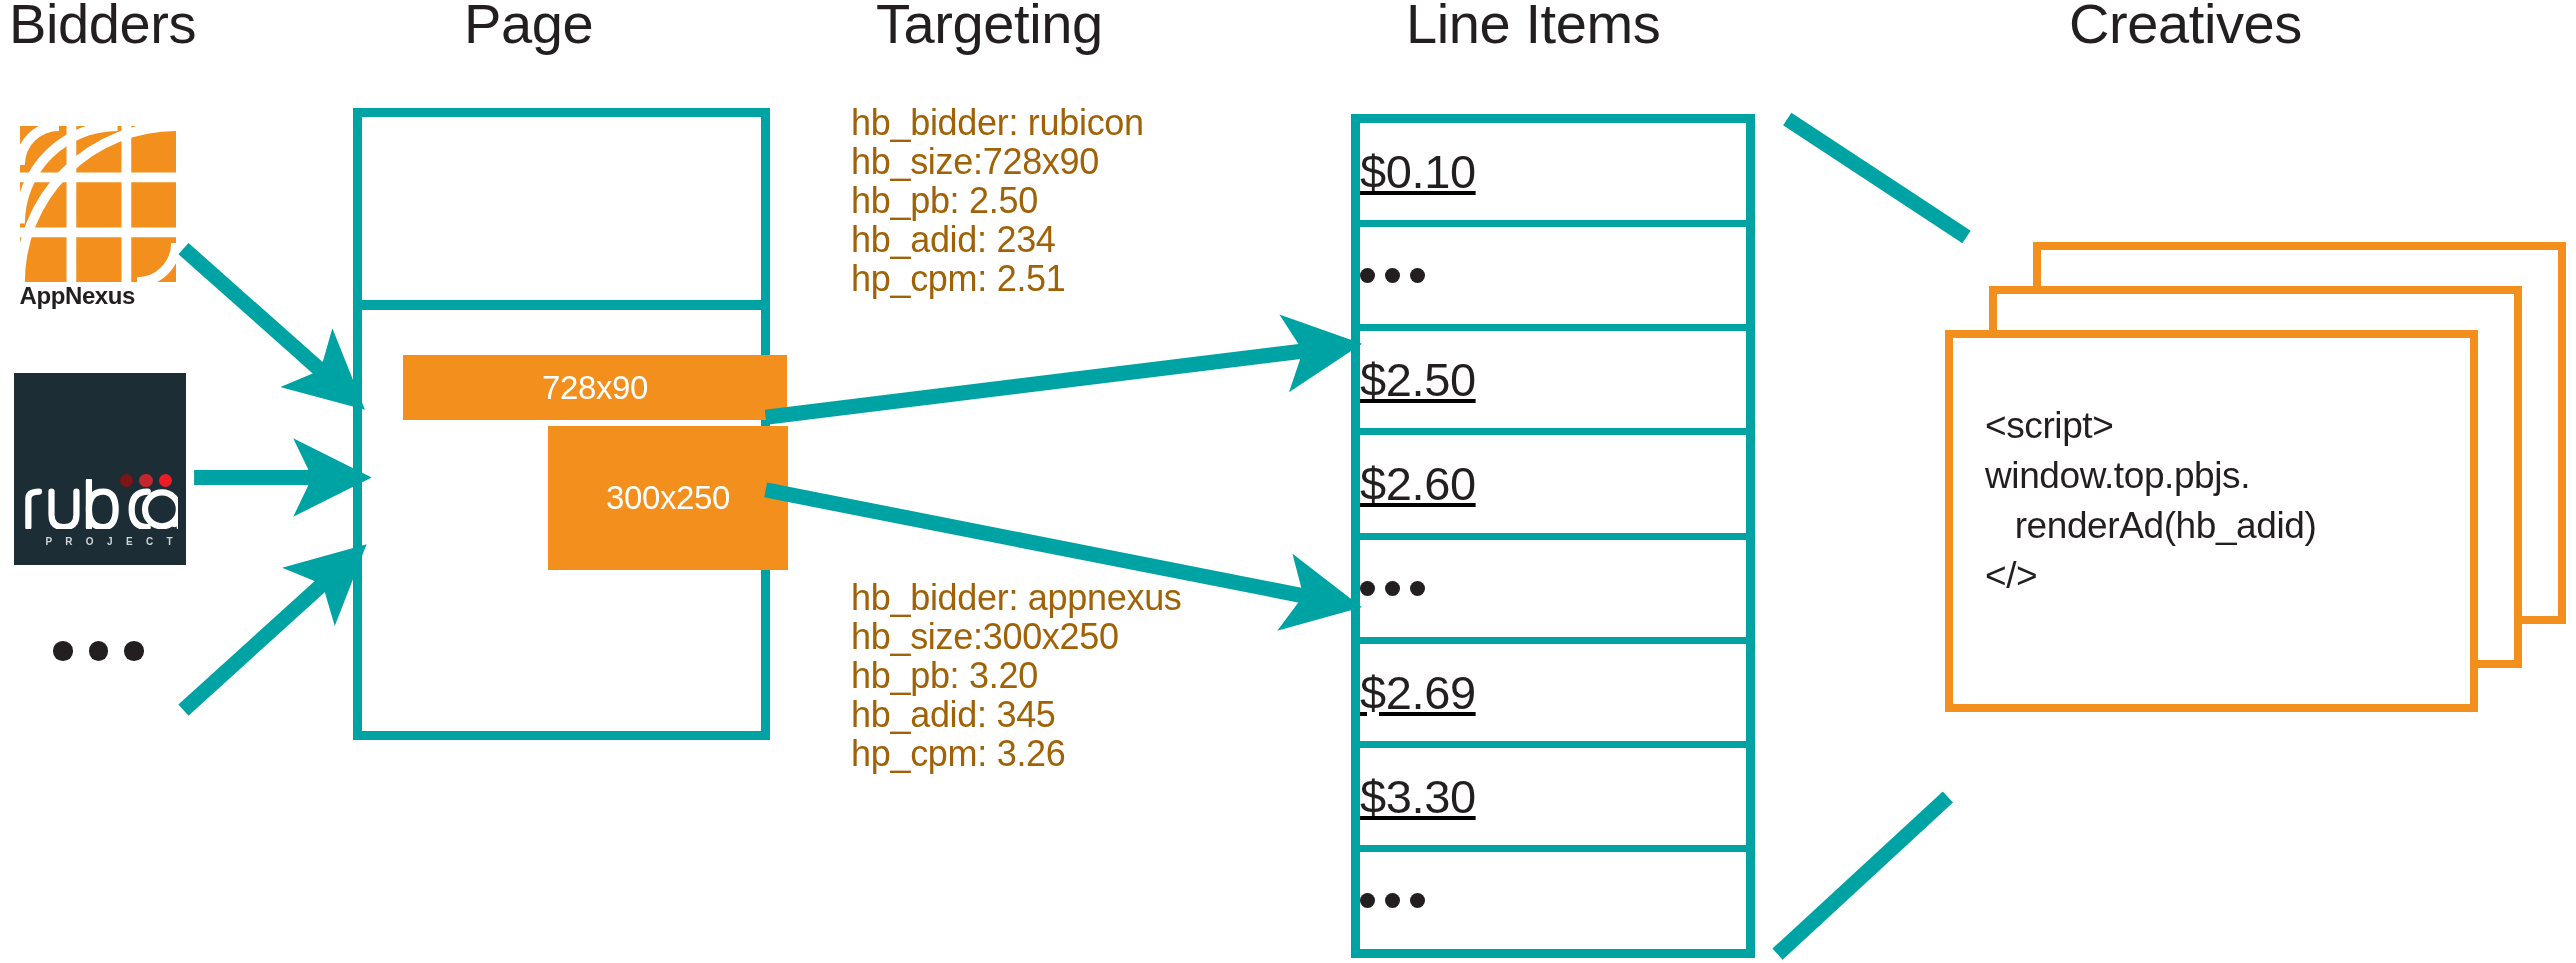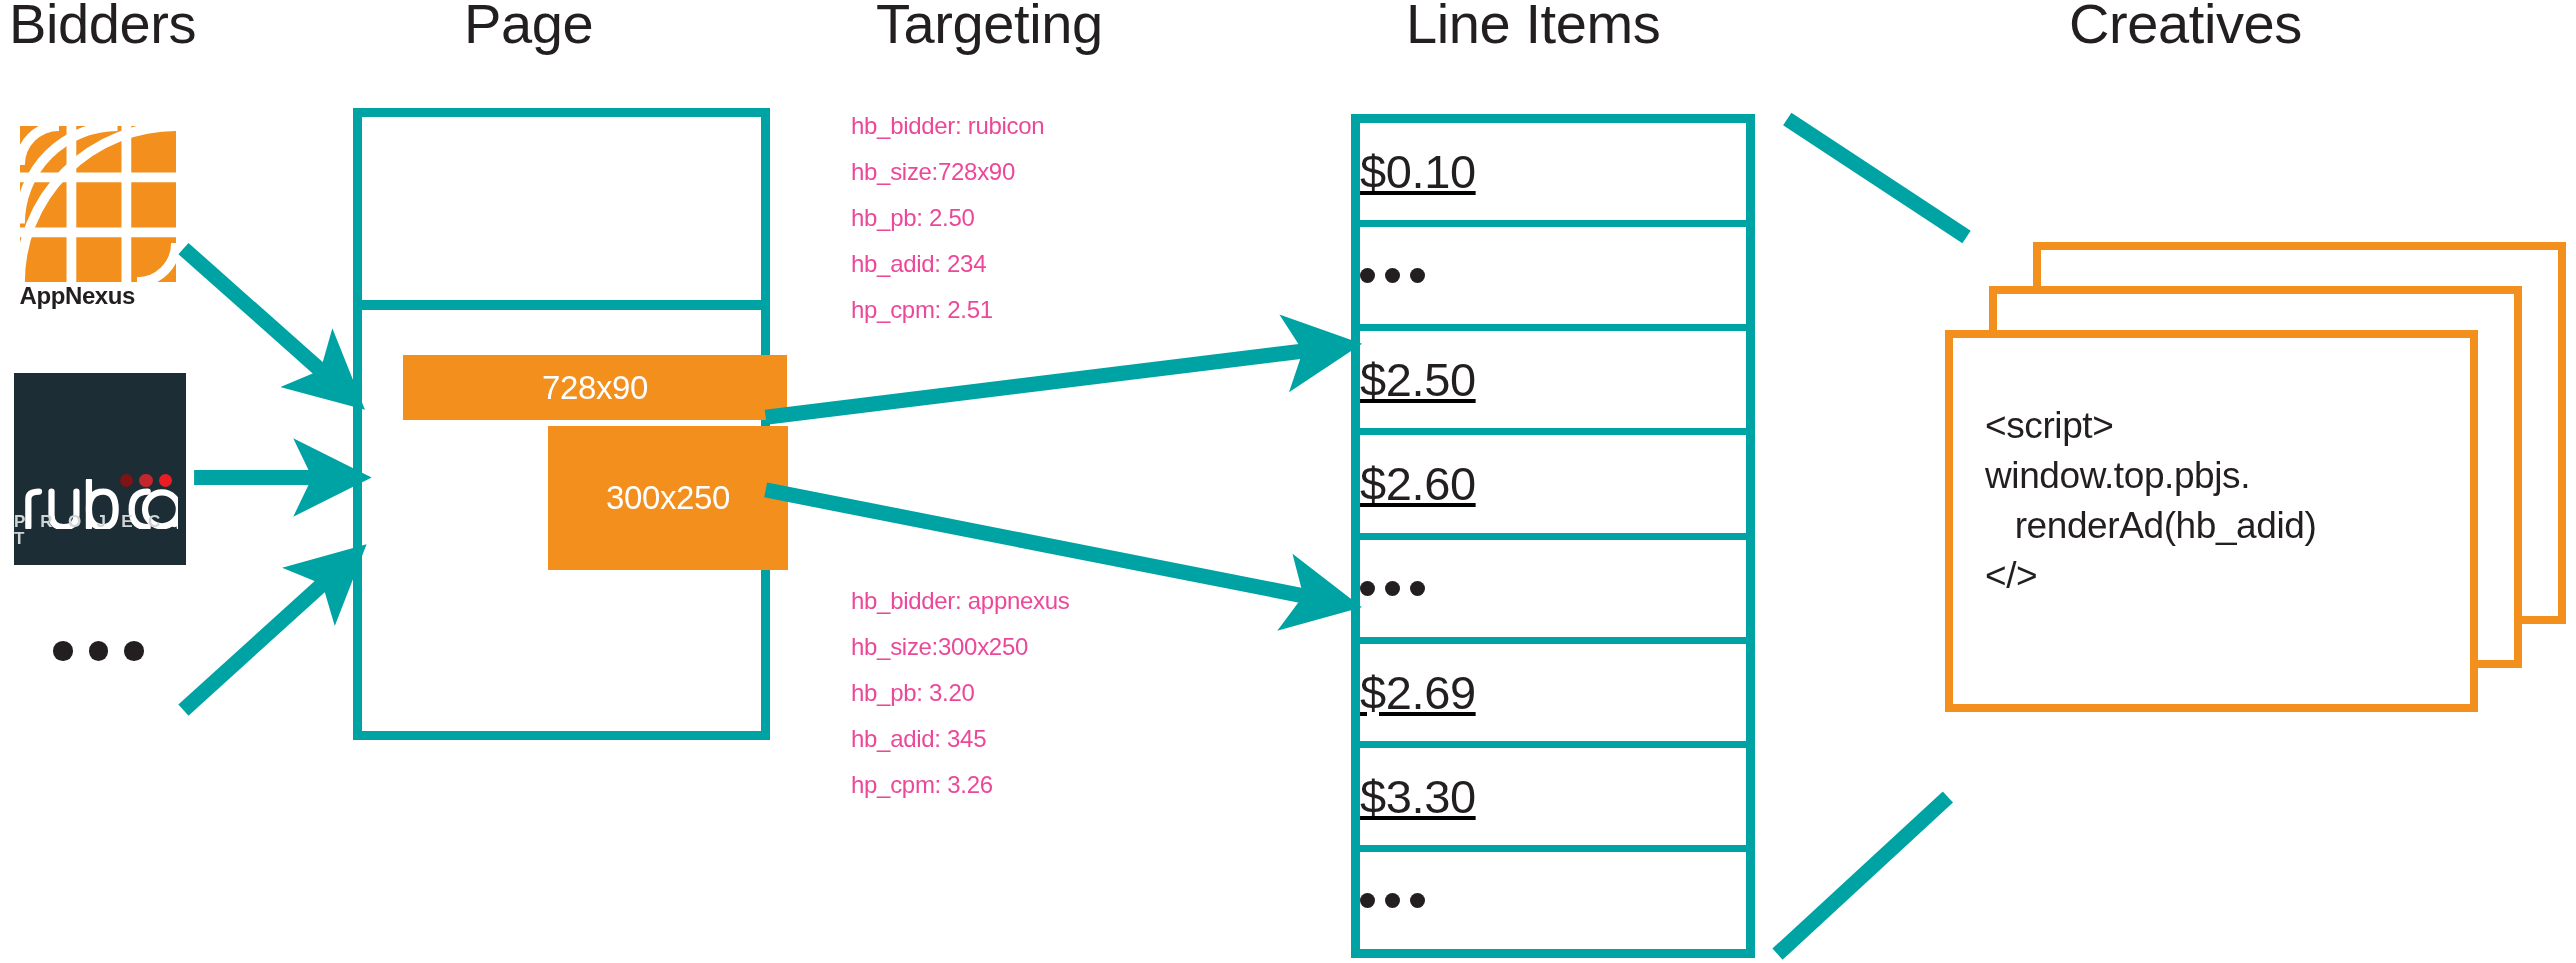--- a/index.html
+++ b/index.html
@@ -18,37 +18,37 @@
   .logo-appnexus svg{display:block;width:156px;height:156px;}
   .appnexus-word{position:absolute;left:19.5px;top:284px;width:160px;
     font-size:24px;font-weight:bold;color:#231f20;letter-spacing:-0.4px;line-height:1;}
 
   .logo-rubicon{position:absolute;left:14px;top:373px;width:172px;height:192px;
     background:#1d2d35;}
   .rub-word{position:absolute;left:9px;bottom:36px;width:155px;height:50px;}
   .rub-word svg{display:block;width:155px;height:50px;}
   .rub-dots{position:absolute;right:14px;bottom:78px;display:flex;gap:6.2px;}
   .rub-dots i{display:block;width:13.3px;height:13.3px;border-radius:50%;}
-  .rub-sub{position:absolute;right:8px;bottom:18px;font-size:17px;color:#cfd4d6;
+  .rub-sub{position:absolute;right:8px;bottom:18px;font-size:10px;color:#cfd4d6;
     letter-spacing:5.3px;font-weight:bold;line-height:1;}
 
   .bidders-ellipsis{position:absolute;left:53px;top:641px;display:flex;gap:16px;}
   .bidders-ellipsis i{display:block;width:19.5px;height:19.5px;border-radius:50%;background:#231f20;}
 
   
   .page-box{position:absolute;left:353px;top:108px;width:417px;height:632px;
     border:9.8px solid #00A3A3;box-sizing:border-box;background:#fff;}
   .page-divider{position:absolute;left:353px;top:300px;width:417px;height:9.8px;background:#00A3A3;}
   .slot{position:absolute;background:#F3901D;color:#ffffff;display:flex;
     align-items:center;justify-content:center;font-size:33px;letter-spacing:-0.4px;}
   .slot-728{left:403px;top:355px;width:384px;height:65px;}
   .slot-300{left:500px;top:426px;width:240px;height:144px;margin-left:48px;}
 
   
-  .target-block{position:absolute;font-size:24px;line-height:46px;color:#ec4899;
+  .target-block{position:absolute;font-size:36px;line-height:39px;color:#a16207;
     letter-spacing:-0.3px;white-space:pre;}
   .target-top{left:851px;top:103px;}
   .target-bottom{left:851px;top:578px;}
 
   
   .li-box{position:absolute;left:1351px;top:114px;width:404px;height:844px;
     border:9.8px solid #00A3A3;box-sizing:border-box;background:#fff;
     display:flex;flex-direction:column;}
   .li-row{flex:1 1 0;display:flex;align-items:center;
     border-bottom:7px solid #00A3A3;box-sizing:border-box;text-decoration:underline;}

